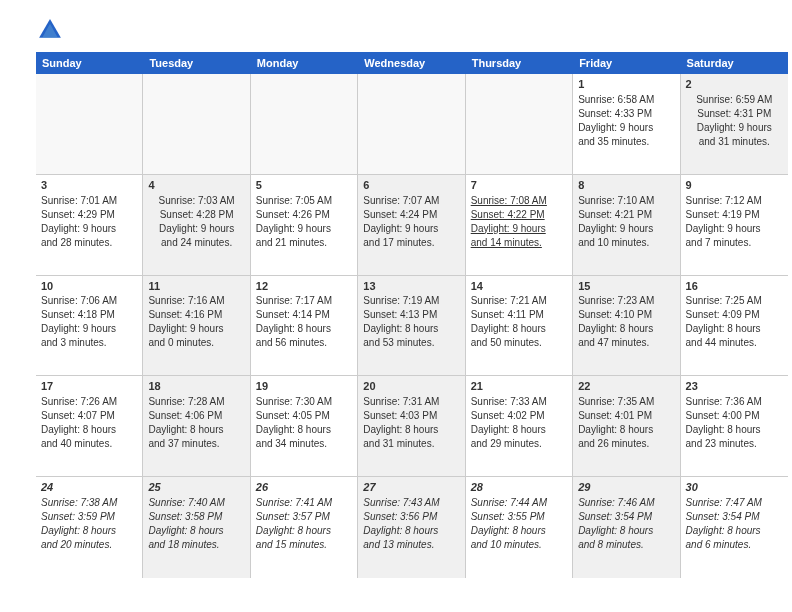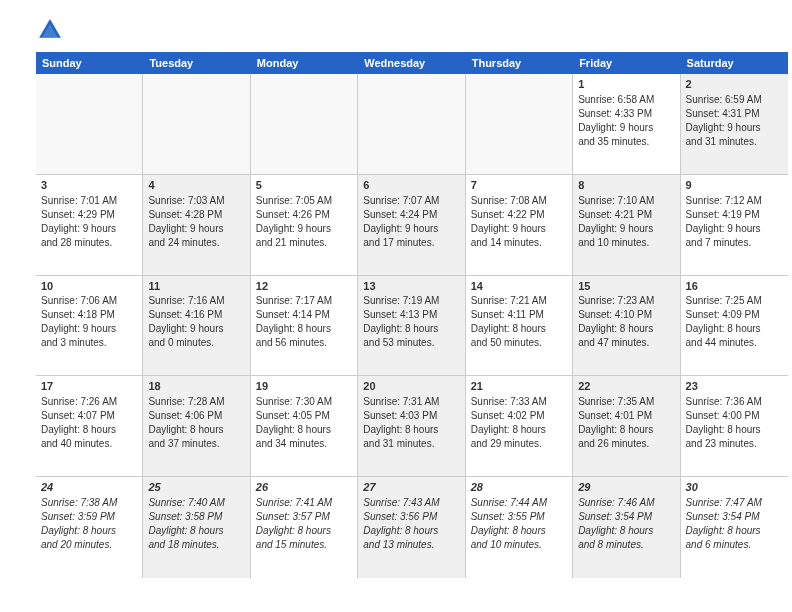--- a/index.html
+++ b/index.html
@@ -160,58 +160,58 @@
           <div class="cal-cell empty"></div>
           <div class="cal-cell">
             <div class="day-num">1</div>
             <div class="day-info" style="white-space: pre-line;">Sunrise: 6:58 AM
 Sunset: 4:33 PM
 Daylight: 9 hours
 and 35 minutes.</div>
           </div>
           <div class="cal-cell shaded">
             <div class="day-num">2</div>
-            <div class="day-info" style="white-space: pre-line;">Sunrise: 6:59 AM
+            <div class="day-info" style="white-space: pre-line; text-align: center;">Sunrise: 6:59 AM
 Sunset: 4:31 PM
 Daylight: 9 hours
 and 31 minutes.</div>
           </div>
         </div>
         <div class="cal-week">
           <div class="cal-cell">
             <div class="day-num">3</div>
             <div class="day-info" style="white-space: pre-line;">Sunrise: 7:01 AM
 Sunset: 4:29 PM
 Daylight: 9 hours
 and 28 minutes.</div>
           </div>
           <div class="cal-cell shaded">
             <div class="day-num">4</div>
-            <div class="day-info" style="white-space: pre-line;">Sunrise: 7:03 AM
+            <div class="day-info" style="white-space: pre-line; text-align: center;">Sunrise: 7:03 AM
 Sunset: 4:28 PM
 Daylight: 9 hours
 and 24 minutes.</div>
           </div>
           <div class="cal-cell">
             <div class="day-num">5</div>
             <div class="day-info" style="white-space: pre-line;">Sunrise: 7:05 AM
 Sunset: 4:26 PM
 Daylight: 9 hours
 and 21 minutes.</div>
           </div>
           <div class="cal-cell shaded">
             <div class="day-num">6</div>
             <div class="day-info" style="white-space: pre-line;">Sunrise: 7:07 AM
 Sunset: 4:24 PM
 Daylight: 9 hours
 and 17 minutes.</div>
           </div>
           <div class="cal-cell">
             <div class="day-num">7</div>
-            <div class="day-info" style="white-space: pre-line;">Sunrise: 7:08 AM
+            <div class="day-info" style="white-space: pre-line; text-decoration: underline;">Sunrise: 7:08 AM
 Sunset: 4:22 PM
 Daylight: 9 hours
 and 14 minutes.</div>
           </div>
           <div class="cal-cell shaded">
             <div class="day-num">8</div>
             <div class="day-info" style="white-space: pre-line;">Sunrise: 7:10 AM
 Sunset: 4:21 PM
 Daylight: 9 hours
 and 10 minutes.</div>

